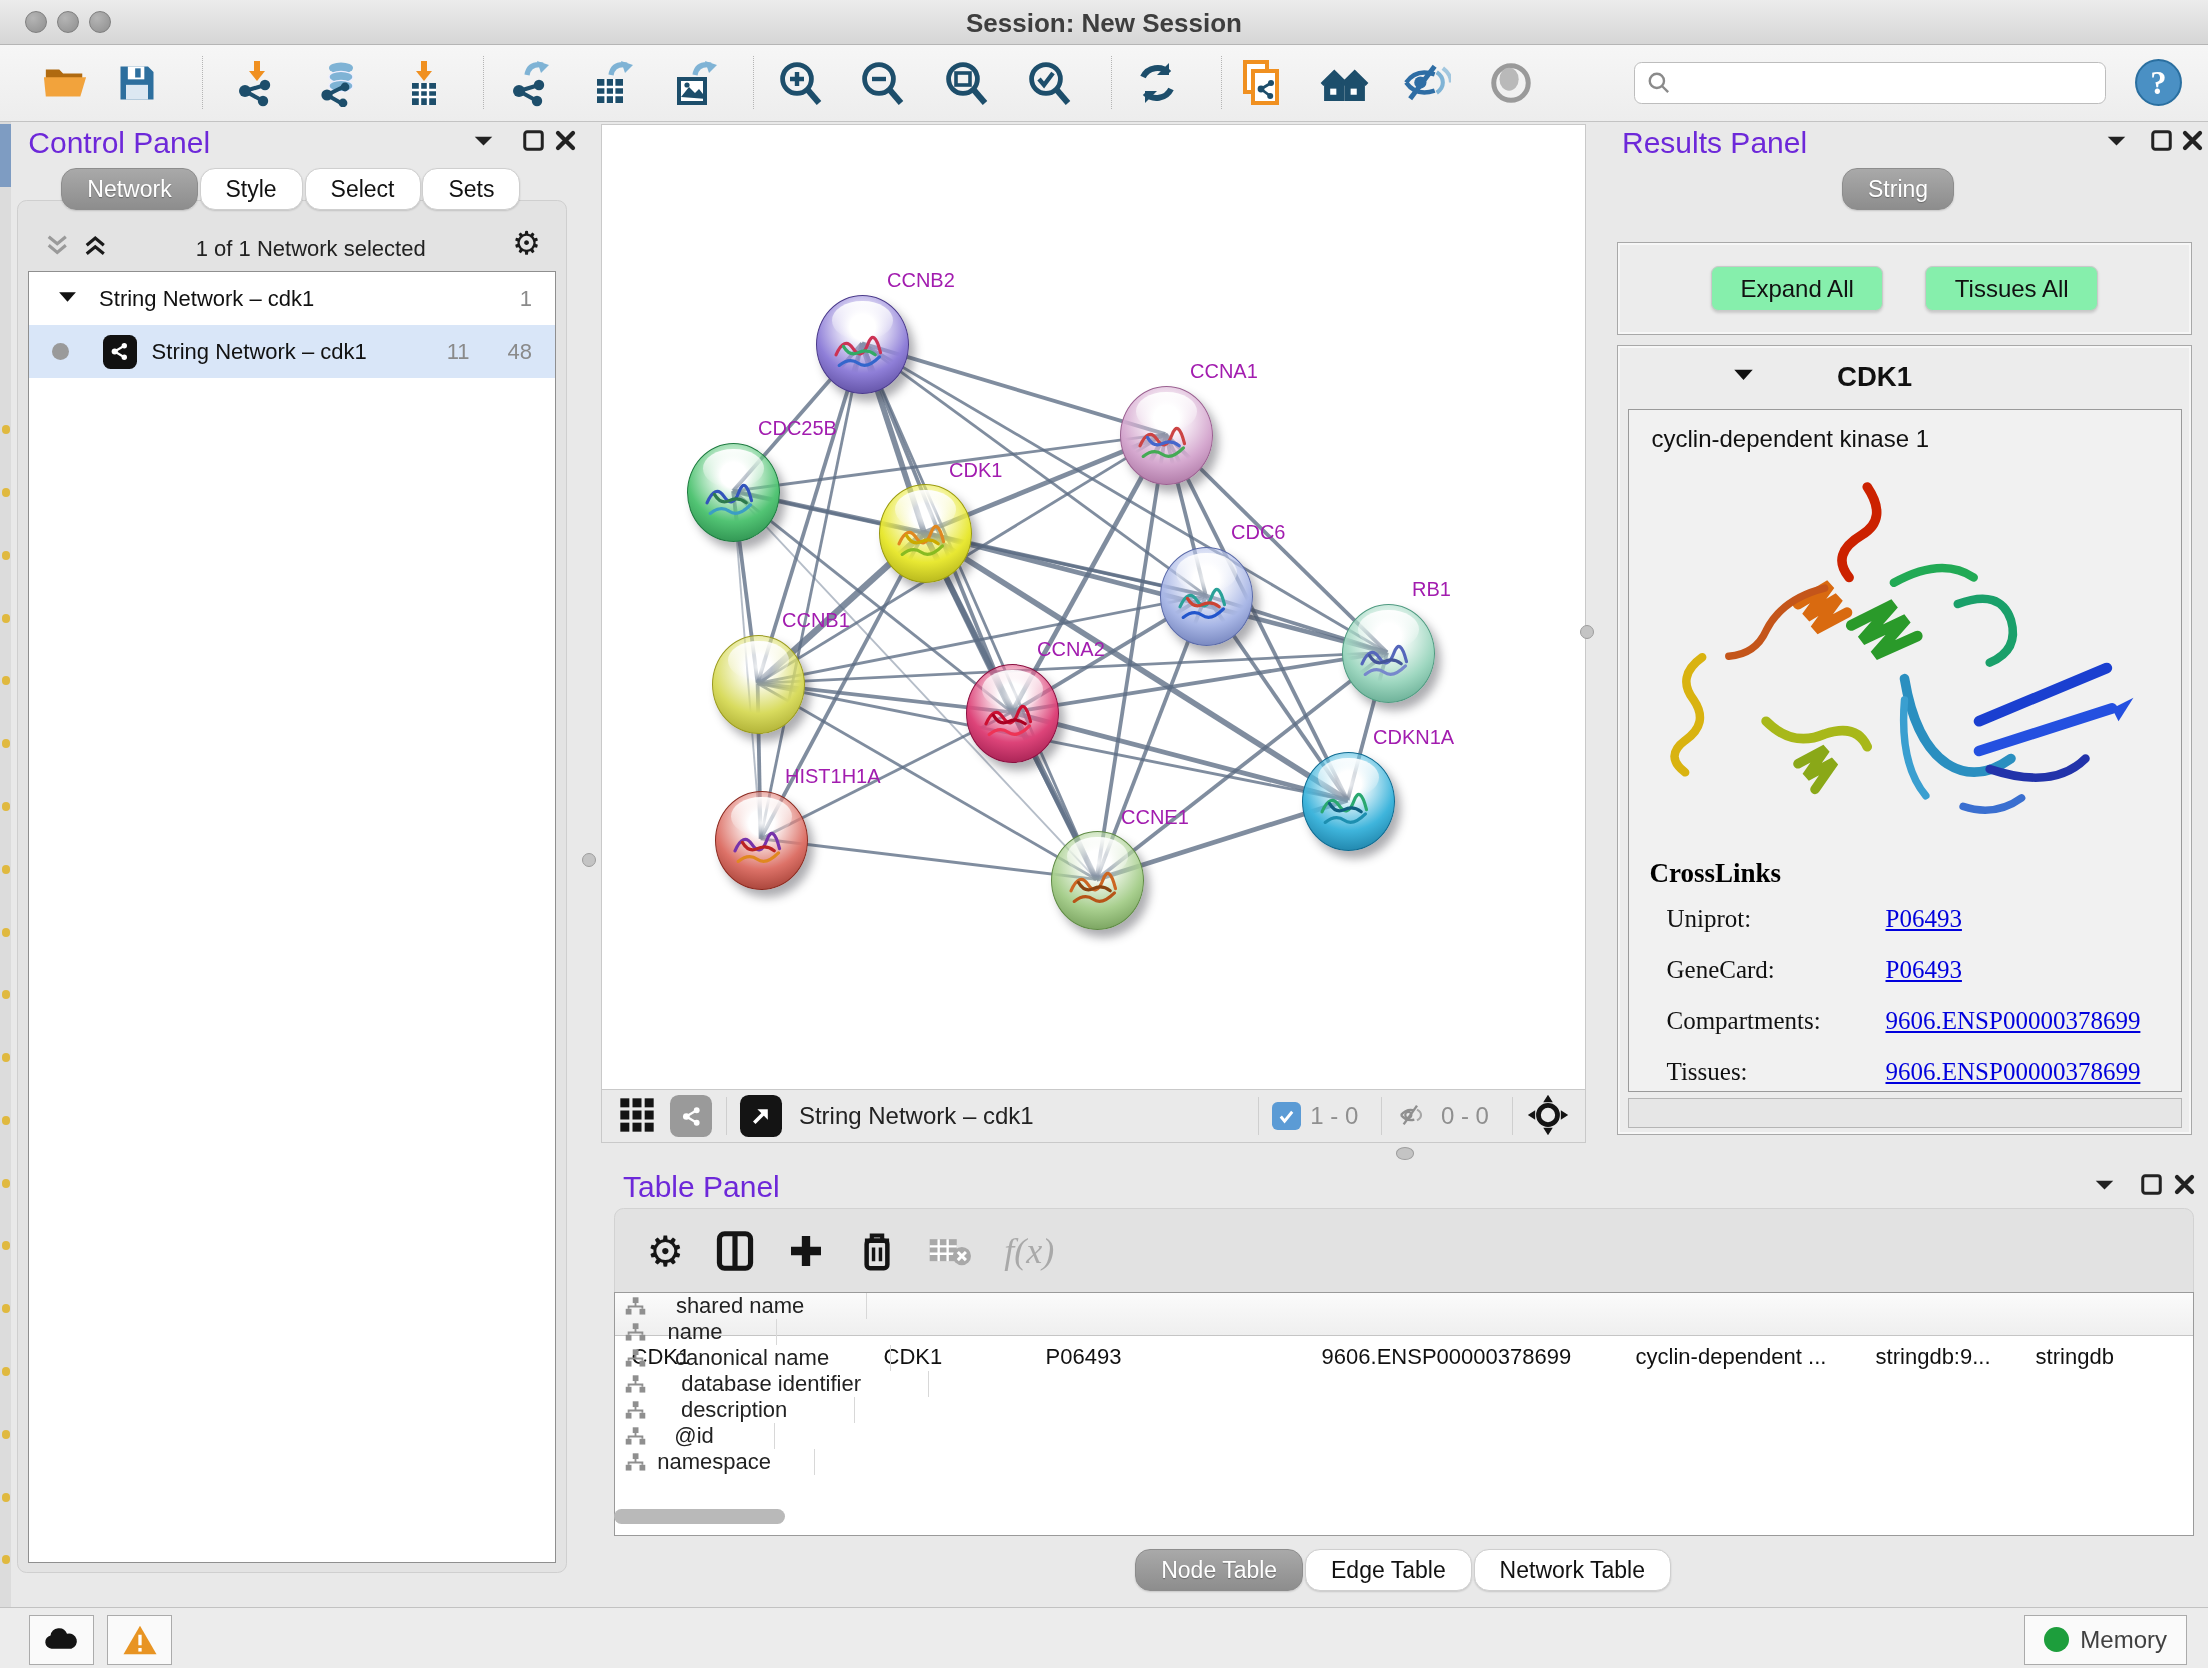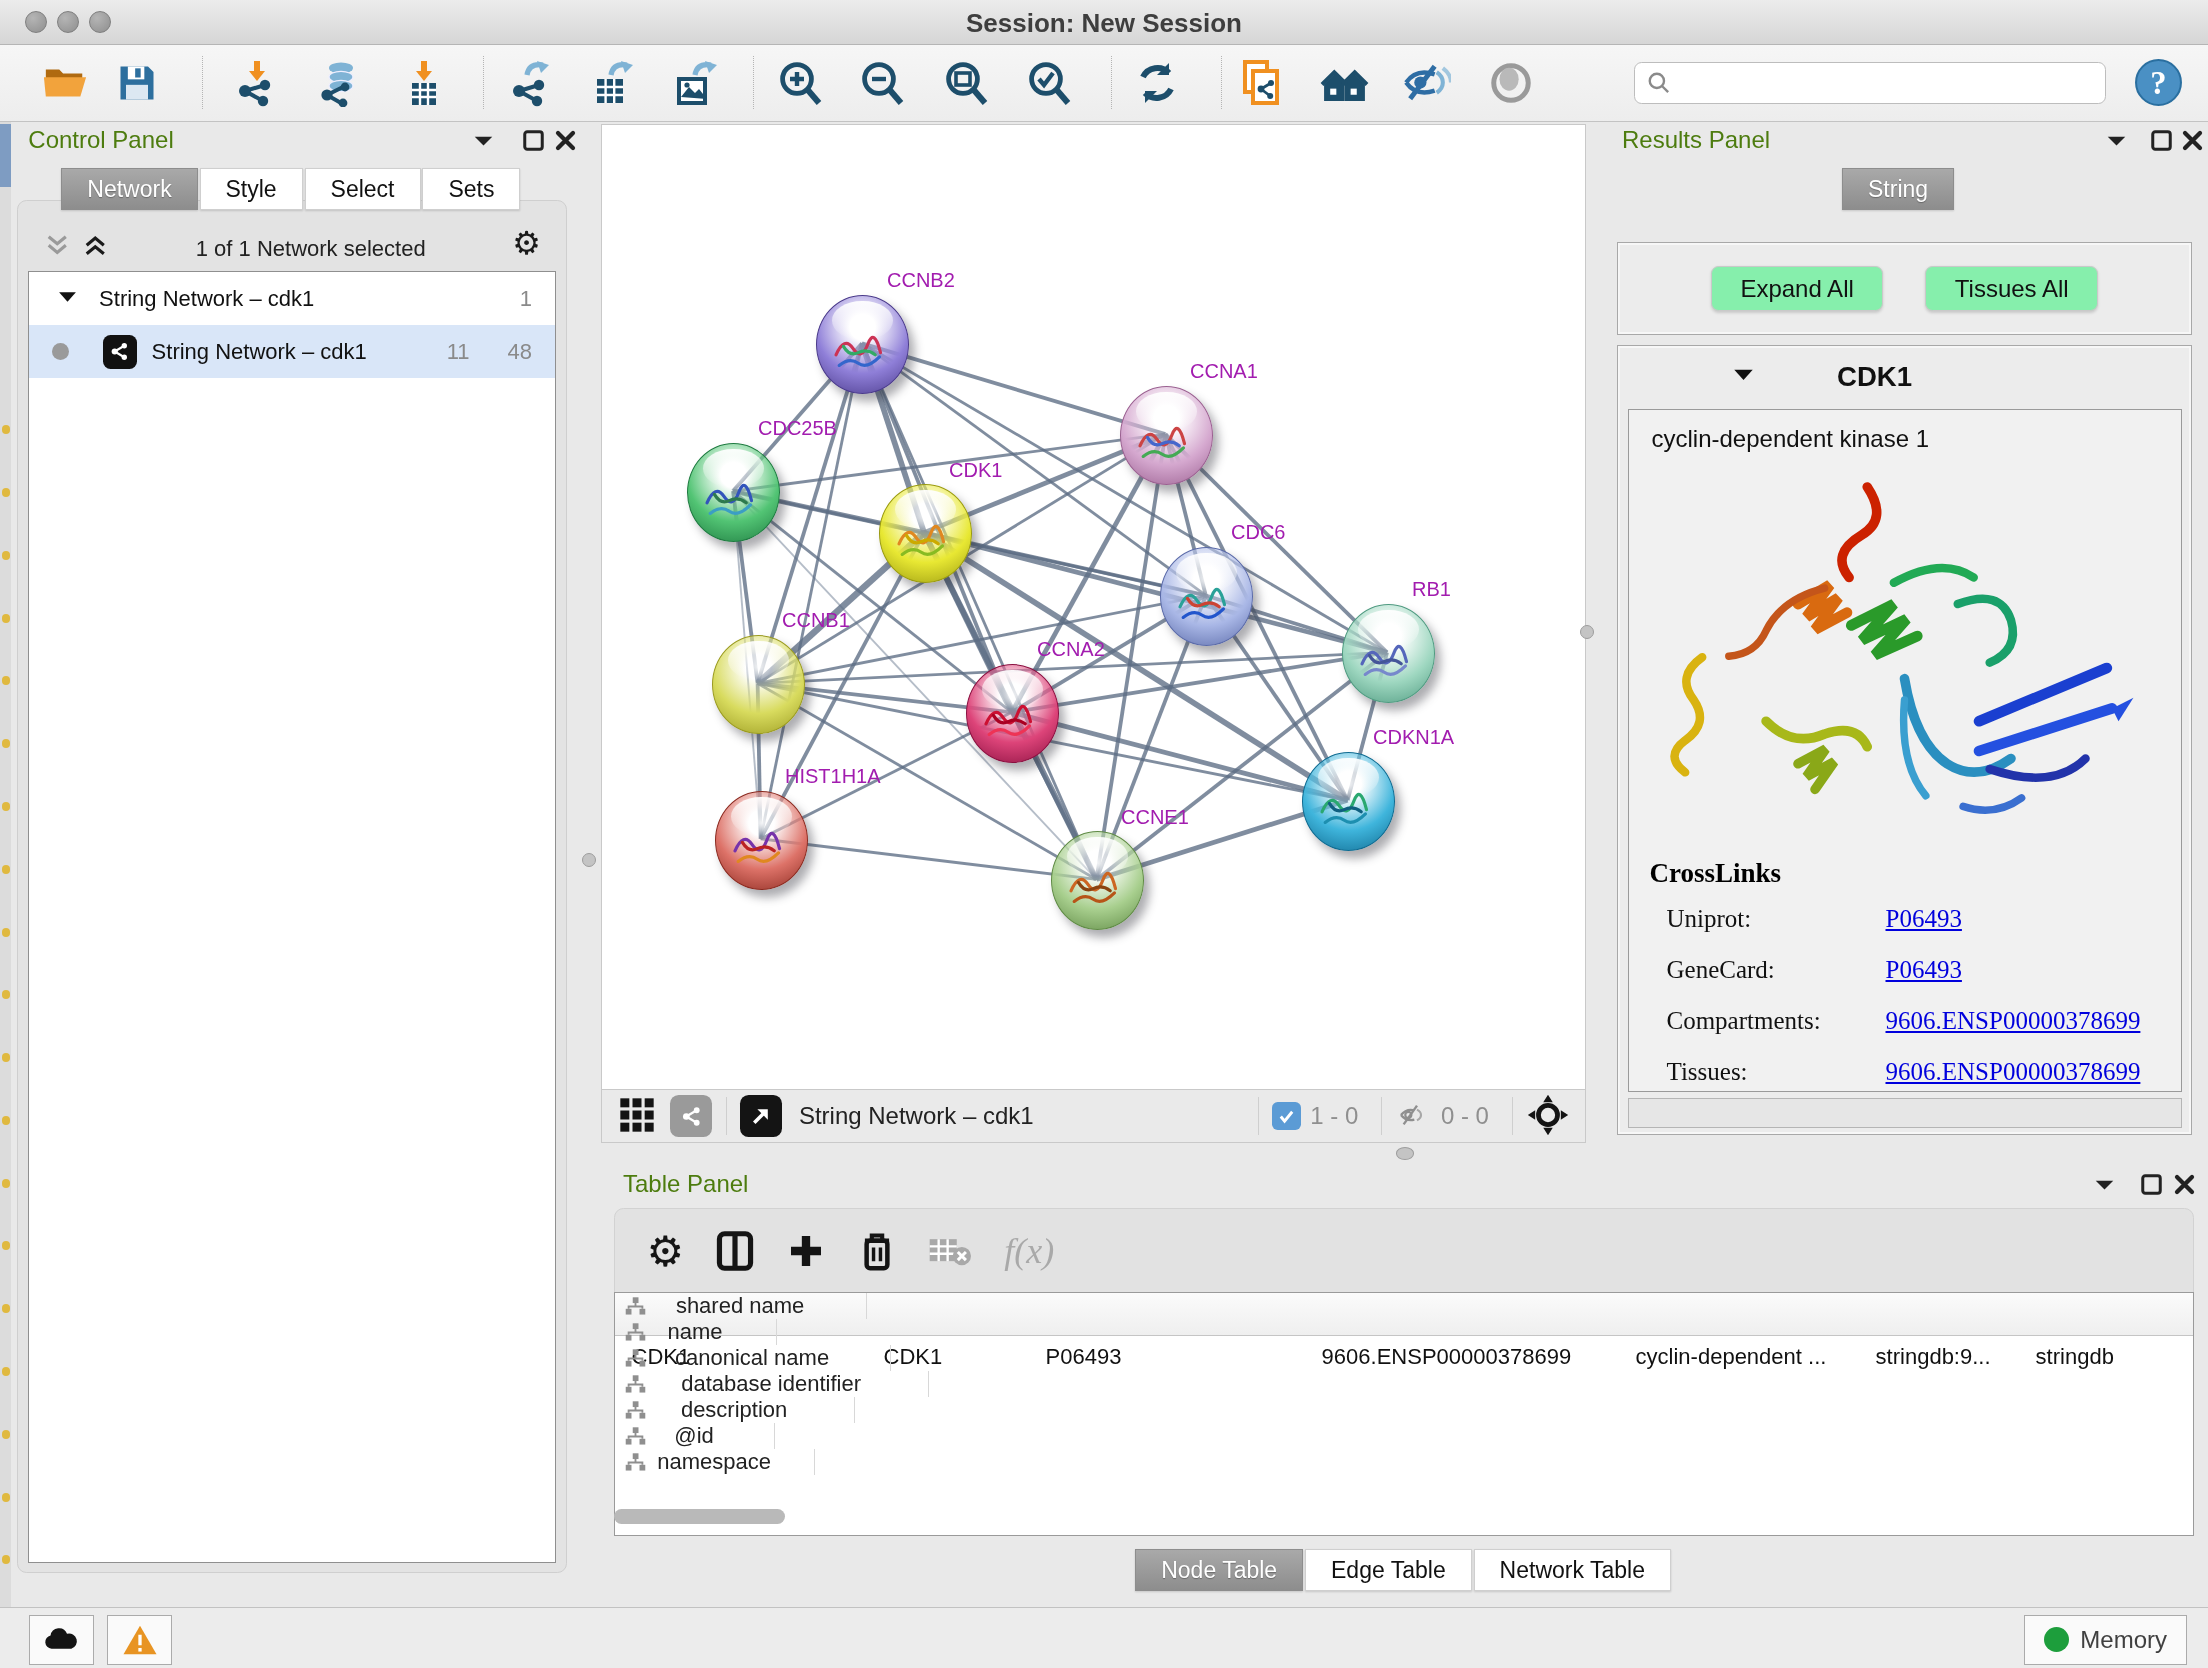--- a/index.html
+++ b/index.html
@@ -12,23 +12,23 @@
   .title-text{position:absolute;top:7.6px;width:100%;text-align:center;font-size:26px;font-weight:600;color:#3e3e3e;}
 
   
   .toolbar{position:absolute;left:0;top:45px;width:100%;height:76px;background:linear-gradient(#f6f6f6,#ededed);border-bottom:1px solid #c3c3c3;}
   .tbtn{position:absolute;top:13.3px;width:49px;height:49px;display:flex;align-items:center;justify-content:center;cursor:pointer;}
   .tsep{position:absolute;top:11.4px;height:53px;border-left:1.9px dotted #b4b4b4;}
   .searchbox{position:absolute;left:1634px;top:17px;width:472px;height:42px;background:#fff;border:1px solid #bdbdbd;border-radius:7.6px;display:flex;align-items:center;padding-left:9.5px;box-sizing:border-box;}
   .searchbox input{border:none;outline:none;font-size:23px;flex:1;background:transparent;color:#333;}
 
   
-  .panel-title{font-size:24px;color:#4d7c0f;}
+  .panel-title{font-size:30px;color:#6d28d9;}
   .ph-ico{position:absolute;cursor:pointer;}
-  .tab{display:inline-block;padding:6.7px 25px;font-size:23px;border-radius:0;background:#fff;border:1px solid #cfcfcf;color:#111;margin-right:1.9px;cursor:pointer;box-shadow:0 1px 1.9px rgba(0,0,0,.15);}
+  .tab{display:inline-block;padding:6.7px 25px;font-size:23px;border-radius:15px;background:#fff;border:1px solid #cfcfcf;color:#111;margin-right:1.9px;cursor:pointer;box-shadow:0 1px 1.9px rgba(0,0,0,.15);}
   .tab.active{background:linear-gradient(#a9a9a9,#8d8d8d);color:#fff;border-color:#8d8d8d;text-shadow:0 1px 1px rgba(0,0,0,.3);}
 
   
   .control-panel{position:absolute;left:13.3px;top:126px;width:557px;height:1453px;}
   .cp-tabs{position:relative;z-index:2;text-align:center;margin-top:42px;}
   .cp-body{position:absolute;left:3.8px;top:74px;right:3.8px;bottom:5.7px;background:#e3e3e3;border:1px solid #cfcfcf;border-radius:9.5px;}
   .cp-selrow{position:absolute;left:13.3px;top:17px;right:13.3px;height:44px;display:flex;align-items:flex-end;}
   .cp-selrow .sel-text{flex:1;text-align:center;font-size:22px;color:#222;}
   .cp-list{position:absolute;left:9.5px;top:70px;right:9.5px;bottom:9.5px;background:#fff;border:1px solid #8f8f8f;}
   .tree-row{position:relative;height:53px;display:flex;align-items:center;font-size:22px;color:#111;}

